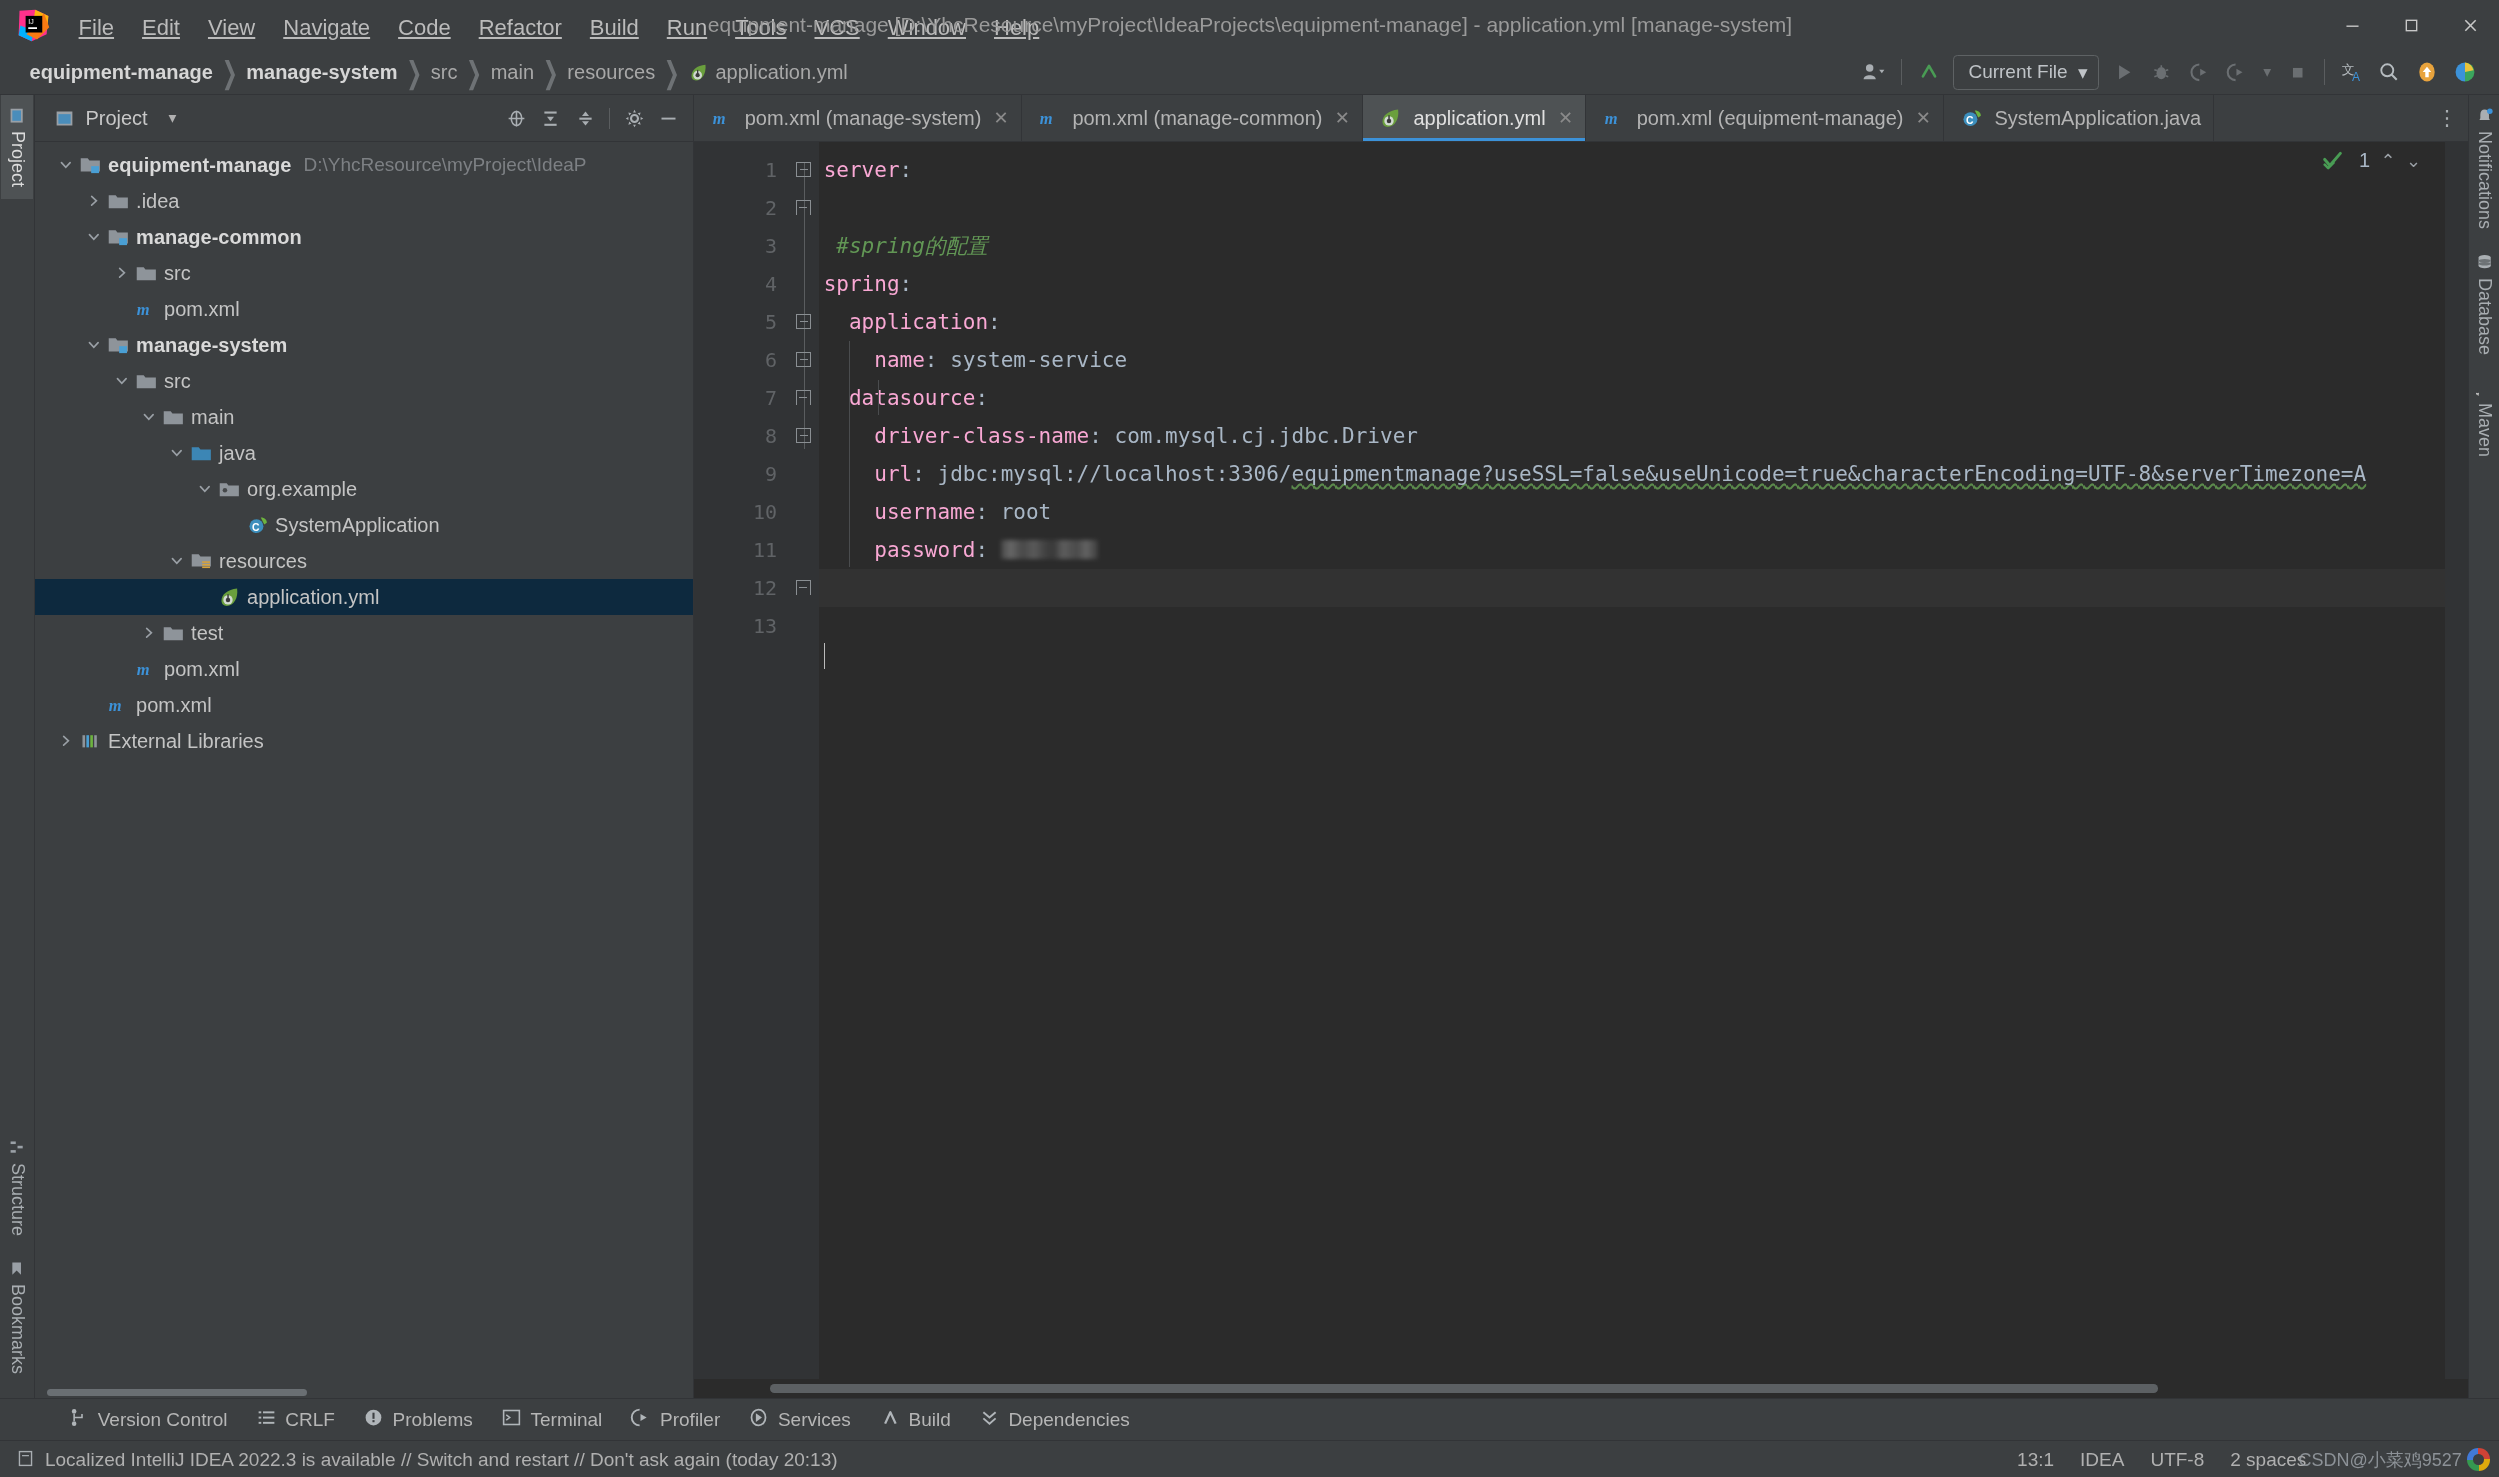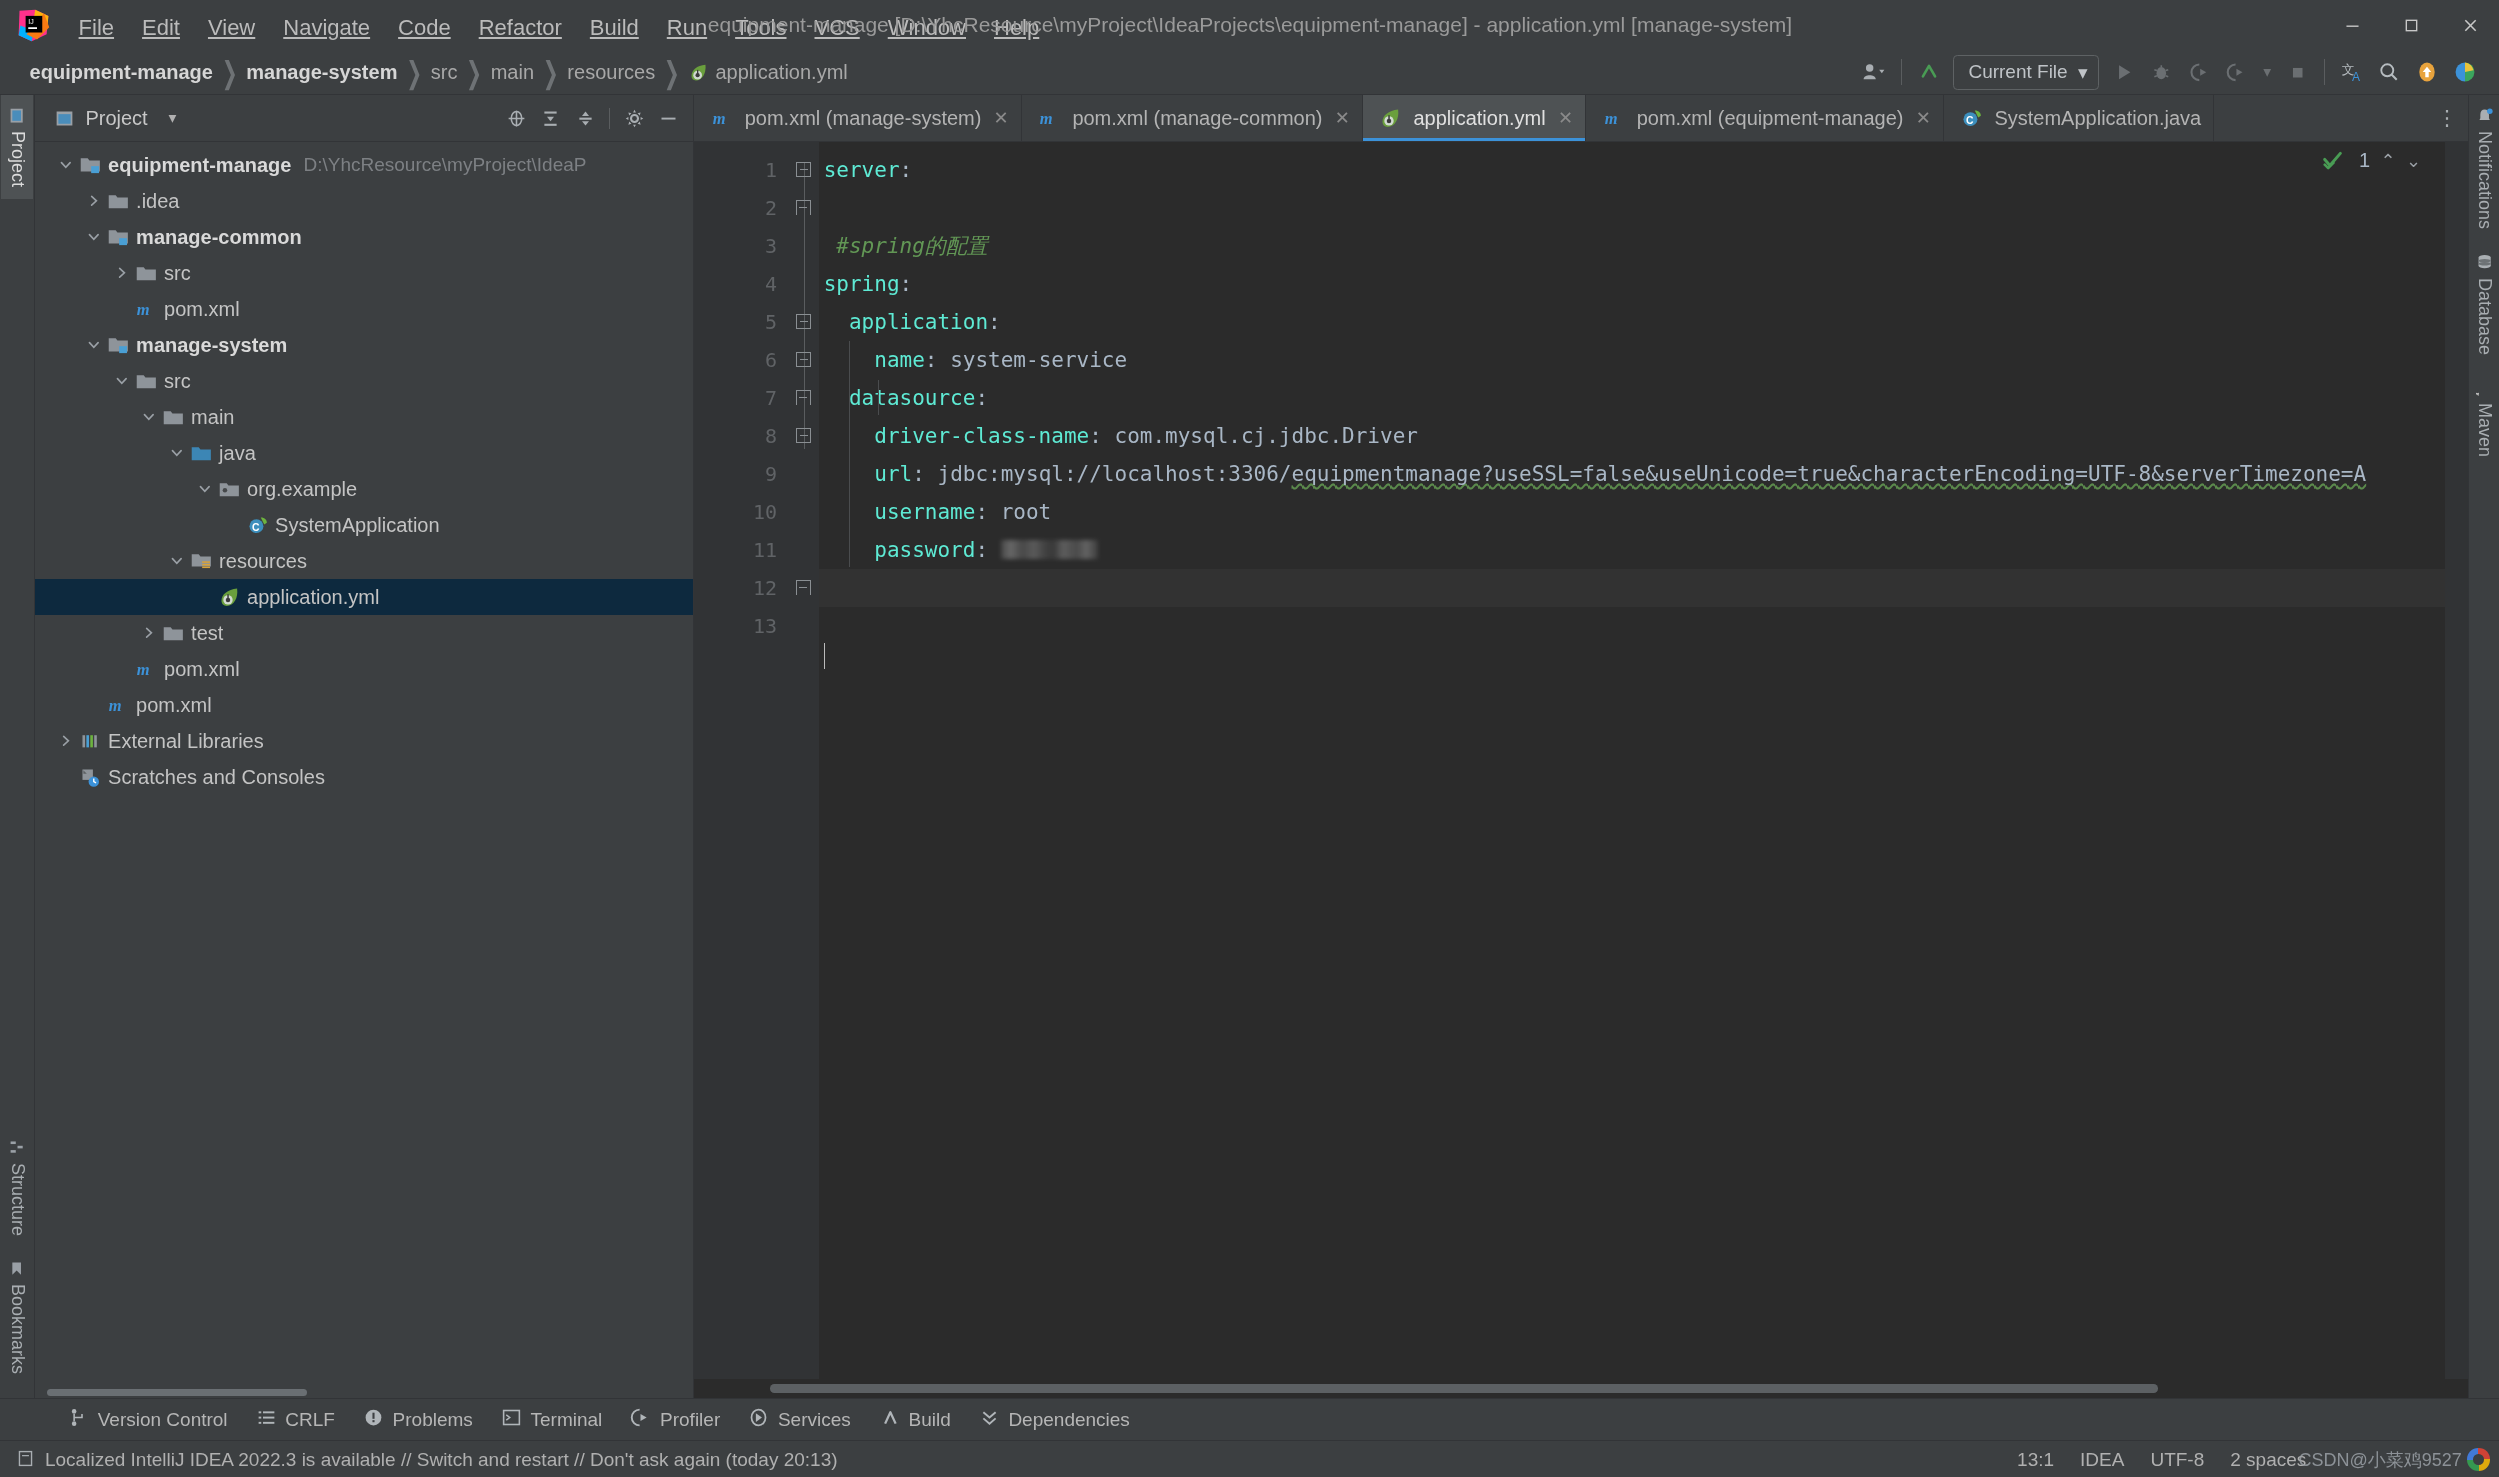--- a/index.html
+++ b/index.html
@@ -320,21 +320,21 @@
   }
   .cline {
     height: 38px; line-height: 38px;
     font-family: "DejaVu Sans Mono", monospace;
     font-size: 21px;
     color: #a9b7c6;
     white-space: pre;
     padding-left: 5.2px;
   }
   .cline.current { background: #323232; }
-  .k { color: #5eead4; }
+  .k { color: #f9a8d4; }
   .n { color: #6897bb; }
   .s { color: #a9b7c6; }
   .cm { color: #629755; font-style: italic; }
   .wavy {
     text-decoration: underline wavy #5b8a4c;
     text-decoration-skip-ink: none;
   }
   .pwd-blur {
     display: inline-block;
     width: 97px; height: 19px;
@@ -902,32 +902,20 @@
             </span>
             <span class="ticon">
               <svg width="22.6" height="22.6" viewBox="0 0 26 26">
                 <rect x="4" y="6" width="3" height="14" fill="#8e949a"></rect>
                 <rect x="8.5" y="6" width="3" height="14" fill="#4a9fd4"></rect>
                 <rect x="13" y="6" width="3" height="14" fill="#6db33f"></rect>
                 <rect x="17.5" y="6" width="3" height="14" fill="#8e949a"></rect>
               </svg>
             </span>
             <span class="tlabel">External Libraries</span>
-          </div>
-          <div class="trow" style="padding-left: 19px;">
-            <span class="arrow"></span>
-            <span class="ticon">
-              <svg width="22.6" height="22.6" viewBox="0 0 26 26">
-                <path d="M4 4 L16 4 L16 16 L4 16 Z" fill="#8e949a"></path>
-                <path d="M5 5 L9 9 L5 9 Z" fill="#5c6063"></path>
-                <circle cx="17" cy="18" r="6" fill="#3c92d9"></circle>
-                <path d="M17 14.5 L17 18 L19.6 19.5" stroke="#fff" stroke-width="1.6" fill="none"></path>
-              </svg>
-            </span>
-            <span class="tlabel">Scratches and Consoles</span>
           </div>
           <div class="tree-hscroll"></div>
         </div>
     </div>
 
     <div class="editor-area">
       <div class="tabs" id="tabs-root">
           <div class="tab">
             <span class="ticon">
               <svg width="22.6" height="22.6" viewBox="0 0 26 26" style="font-size:23px">

